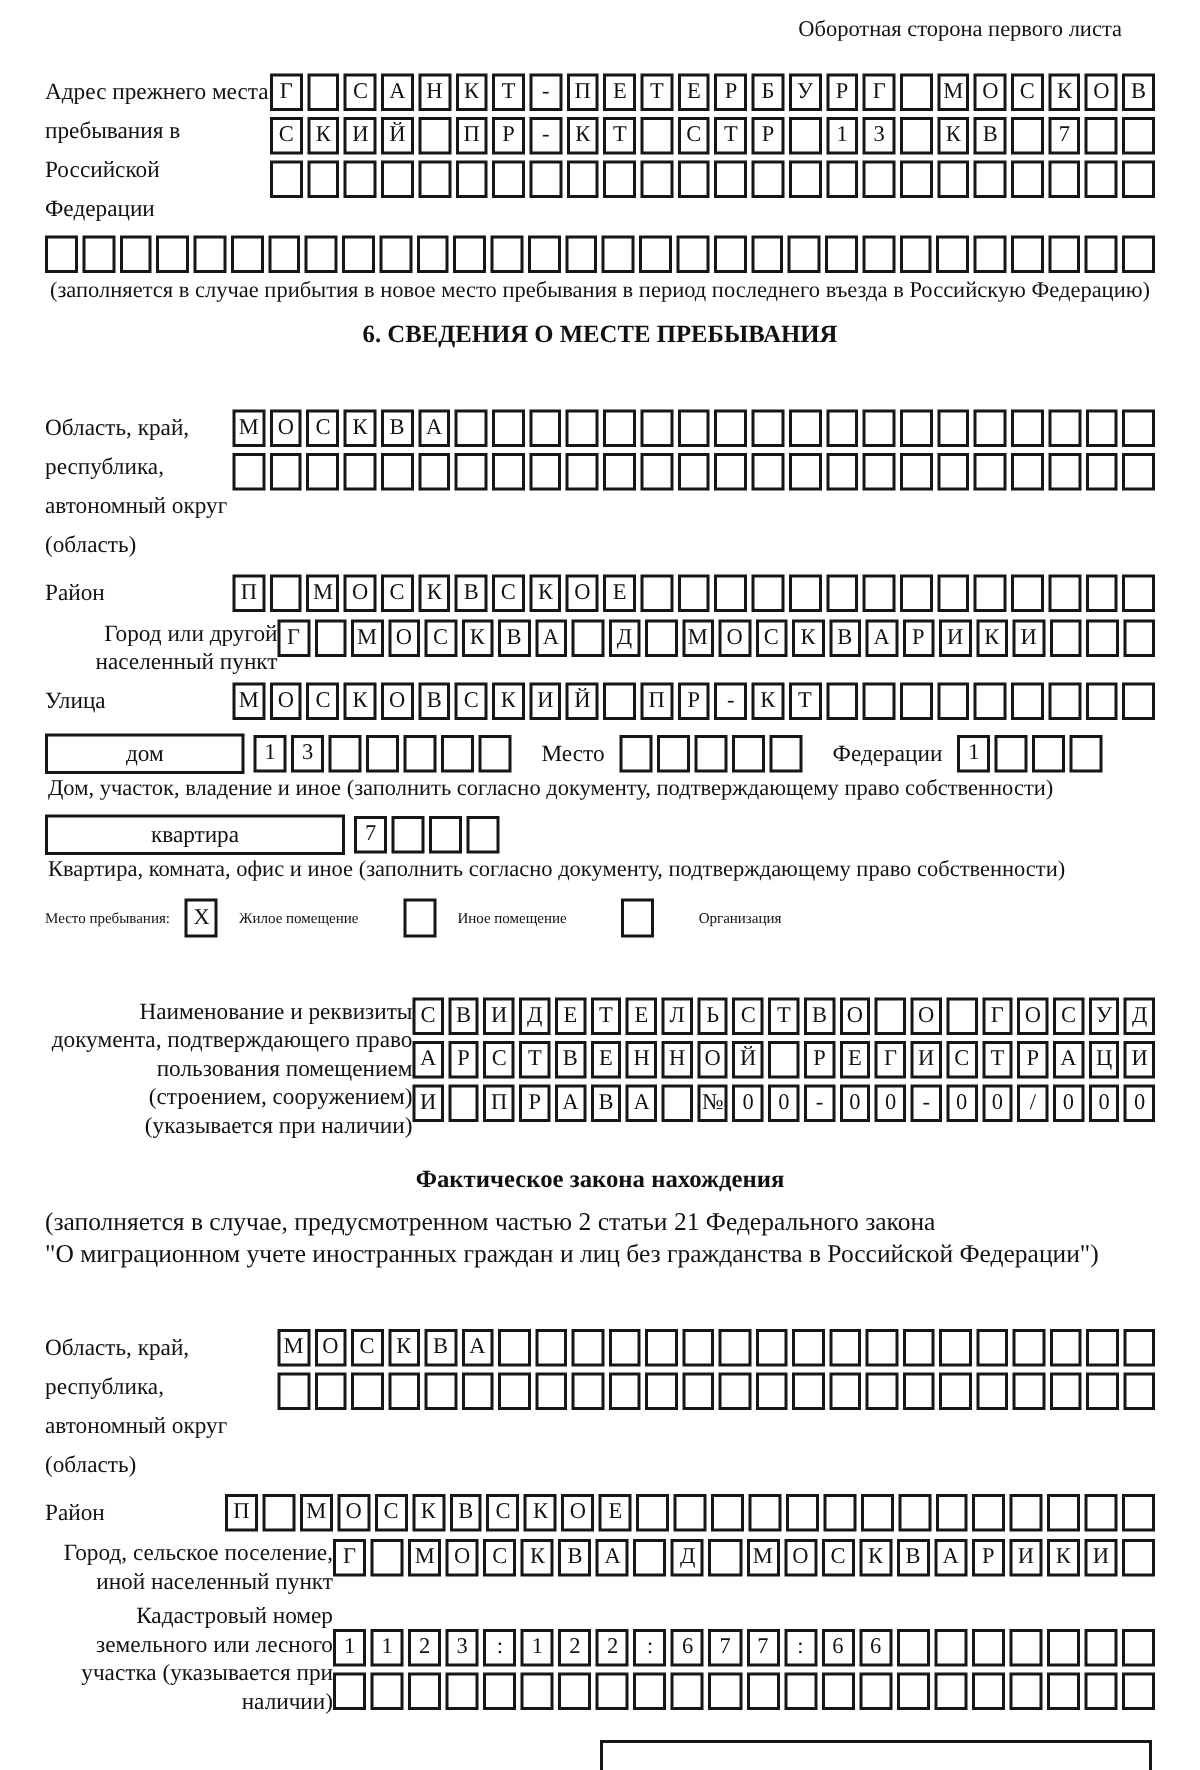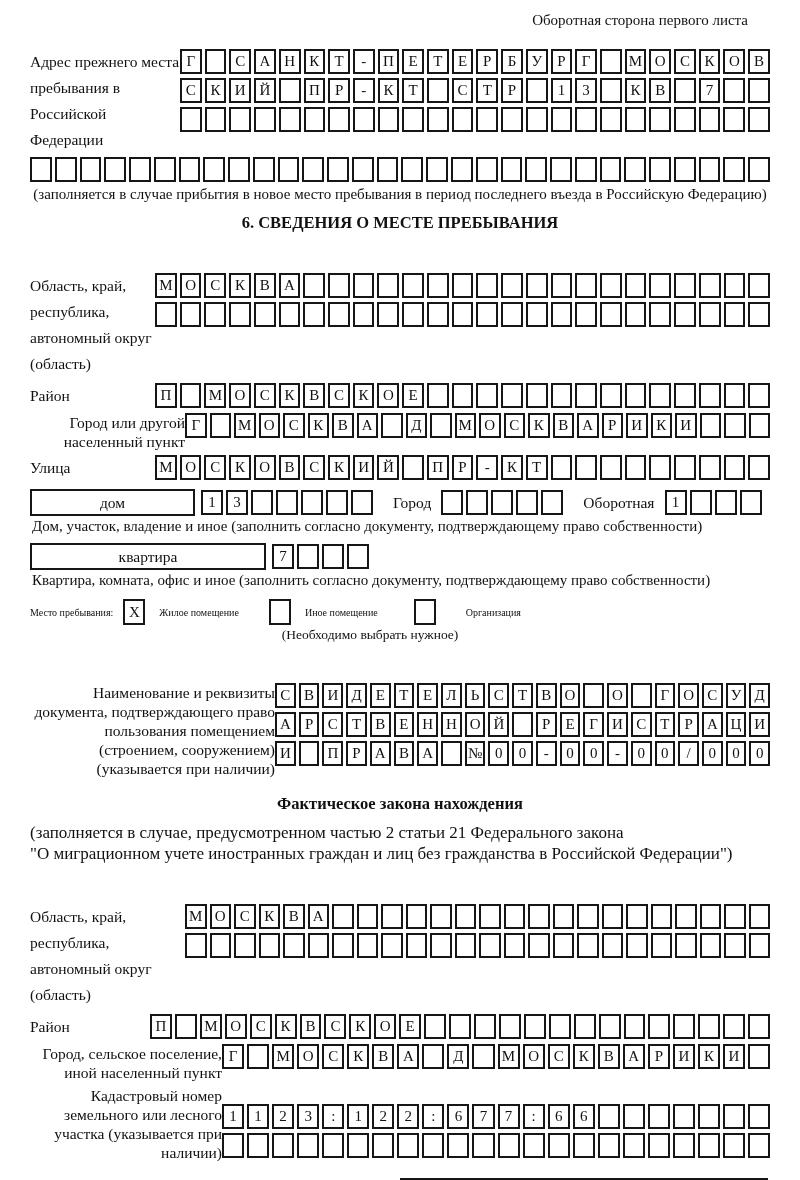--- a/index.html
+++ b/index.html
@@ -40,22 +40,22 @@
 
   .group-pad{margin-bottom:6px;margin-top:40px;}
   .minh104{min-height:98px;}
   .minh100{min-height:100px;}
 
   .type-box{
     border:2px solid #161616;height:27px;box-sizing:border-box;
     display:flex;align-items:center;justify-content:center;font-size:15.5px;
   }
   .house-row,.apt-row{display:flex;align-items:center;margin:8px 0 2px 0;gap:6px;}
-  .house-row .type-box{width:165px;}
-  .apt-row .type-box{width:236px;}
+  .house-row .type-box{width:133px;}
+  .apt-row .type-box{width:200px;}
   .inline-label{font-size:15.5px;margin:0 4px 0 14px;white-space:nowrap;}
   .fixed{display:flex;gap:3px;}
 
   .stay-row{display:flex;align-items:center;margin:10px 0 2px 0;}
   .stay-row .lbl{font-size:10px;white-space:nowrap;}
   .stay-row .chk{flex:0 0 22px;width:22px;height:26px;margin:0 14px 0 10px;}
   .stay-note{width:680px;text-align:center;font-size:13.5px;margin:2px 0 10px 0;}
 
   .act-note{text-align:left;font-size:17px;line-height:21px;margin-bottom:19px;}
 
@@ -348,29 +348,29 @@
     <div class="type-box">дом</div>
     <div class="boxes fixed" style="flex:none">
         <span class="cell cellf">1</span>
         <span class="cell cellf">3</span>
         <span class="cell cellf"></span>
         <span class="cell cellf"></span>
         <span class="cell cellf"></span>
         <span class="cell cellf"></span>
         <span class="cell cellf"></span>
       </div>
-    <div class="inline-label">Город</div>
+    <div class="inline-label">Место</div>
     <div class="boxes fixed" style="flex:none">
         <span class="cell cellf"></span>
         <span class="cell cellf"></span>
         <span class="cell cellf"></span>
         <span class="cell cellf"></span>
         <span class="cell cellf"></span>
       </div>
-    <div class="inline-label">Оборотная</div>
+    <div class="inline-label">Федерации</div>
     <div class="boxes fixed" style="flex:none">
         <span class="cell cellf">1</span>
         <span class="cell cellf"></span>
         <span class="cell cellf"></span>
         <span class="cell cellf"></span>
       </div>
   </div>
   <div class="caption left">Дом, участок, владение и иное (заполнить согласно документу, подтверждающему право собственности)</div>
 
   <div class="apt-row">
@@ -386,21 +386,20 @@
 
   <div class="stay-row">
     <span class="lbl">Место пребывания:</span>
     <span class="cell chk">X</span>
     <span class="lbl">Жилое помещение</span>
     <span class="cell chk" style="margin-left:30px"></span>
     <span class="lbl">Иное помещение</span>
     <span class="cell chk" style="margin-left:36px"></span>
     <span class="lbl" style="margin-left:16px">Организация</span>
   </div>
-  <div class="stay-note">(Необходимо выбрать нужное)</div>
 
   <div class="frow group-pad">
     <div class="flabel tight w245">Наименование и реквизиты документа, подтверждающего право пользования помещением (строением, сооружением) (указывается при наличии)</div>
     <div class="rows-col">
       <div class="boxes">
           <span class="cell">С</span>
           <span class="cell">В</span>
           <span class="cell">И</span>
           <span class="cell">Д</span>
           <span class="cell">Е</span>

